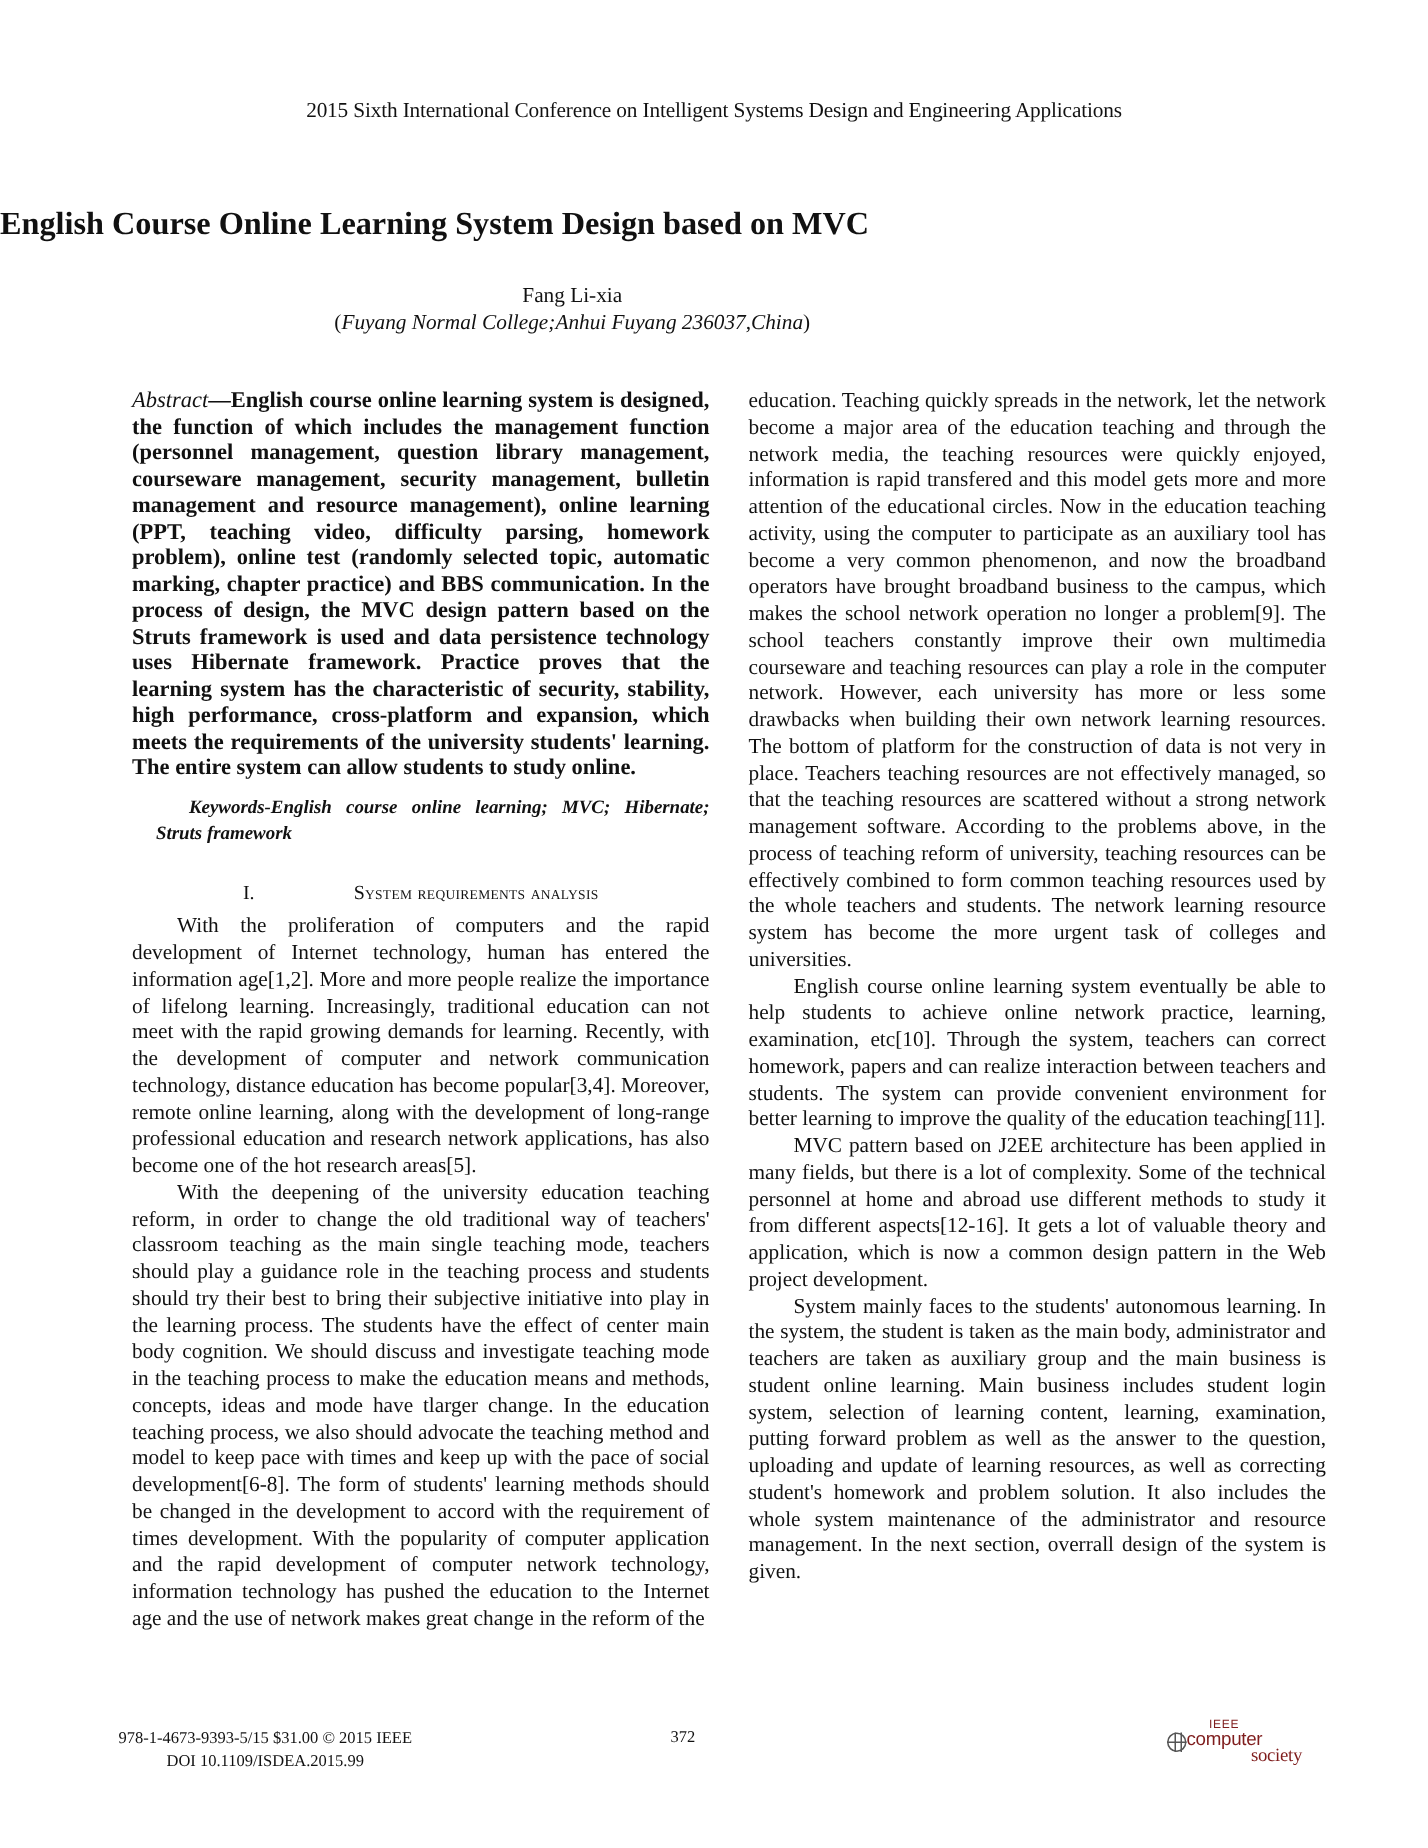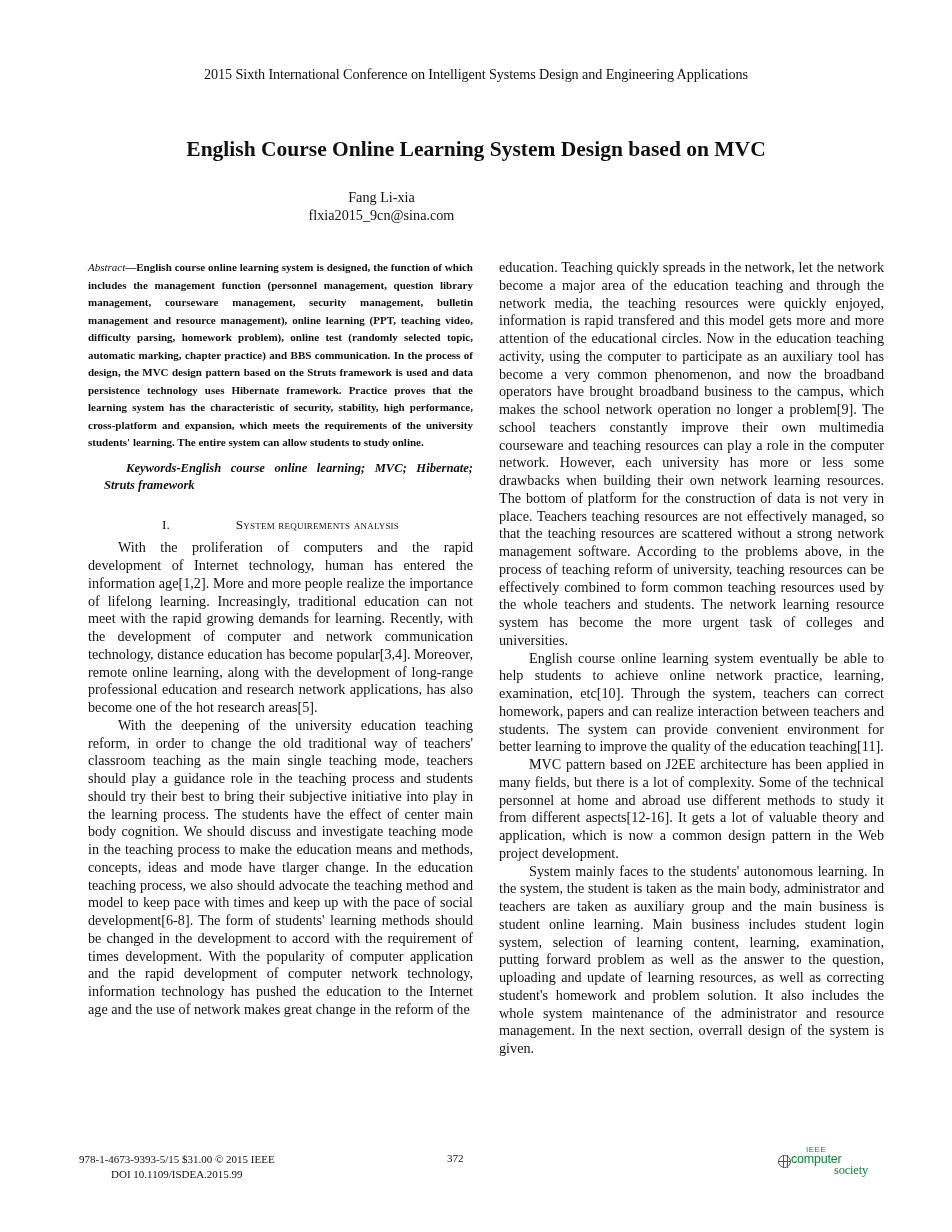--- a/index.html
+++ b/index.html
@@ -1,61 +1,61 @@
 <!DOCTYPE html>
 <html><head>
 <meta charset="utf-8">
 <style>
   html, body { margin: 0; padding: 0; background: #ffffff; }
   body { width: 952px; height: 1232px; position: relative; overflow: hidden;
          font-family: "Liberation Serif", "DejaVu Serif", serif; color: #111; }
   .conf { position: absolute; top: 66px; left: 0; width: 952px; text-align: center;
           font-size: 14.2px; letter-spacing: -0.1px; }
-  .title { position: absolute; top: 137px; left: 0; width: 952px; text-align: center;
+  .title { position: absolute; top: 137px; left: 0; width: 952px; text-align: left;
            font-size: 21.5px; font-weight: bold; }
   .author { position: absolute; top: 188px; left: 0; width: 763px; text-align: center;
             font-size: 14.2px; line-height: 18px; }
   .author .aff i { font-style: italic; }
   .col { position: absolute; width: 385px; text-align: justify; font-size: 14.2px;
          line-height: 17.75px; }
   .col-left { left: 88px; top: 259px; }
   .col-right { left: 499px; top: 259px; }
-  .abstract { font-weight: bold; font-size: 11px; line-height: 17.5px; margin: 0; }
+  .abstract { font-weight: bold; font-size: 15px; line-height: 17.5px; margin: 0; }
   .abstract .lead { font-style: italic; font-weight: normal; }
   .keywords { font-weight: bold; font-style: italic; font-size: 12.6px; line-height: 17.5px;
               margin: 8px 0 0 16px; text-indent: 22px; }
   .section-head { text-align: center; margin: 21px 0 6px 0; font-size: 13.3px; }
   .section-head .num { margin-right: 38px; }
   .section-head .cap { font-variant: small-caps; letter-spacing: 0.2px; margin-left: 28px; }
   p.body { margin: 0; text-indent: 30px; }
   p.body.noindent { text-indent: 0; }
   .footer-left { position: absolute; top: 1152px; left: 79px; font-size: 11px; line-height: 15px; text-align: center; }
   .footer-page { position: absolute; top: 1152px; left: 447px; font-size: 11px; }
   .logo { position: absolute; top: 1145px; left: 778px; width: 90px; height: 34px;
-          font-family: "Liberation Sans", "DejaVu Sans", sans-serif; color: #15803d; }
+          font-family: "Liberation Sans", "DejaVu Sans", sans-serif; color: #7f1d1d; }
   .logo .ieee { position: absolute; left: 28px; top: 0; font-size: 8px; letter-spacing: 0.5px; }
   .logo .globe { position: absolute; left: 0; top: 10px; width: 11px; height: 11px;
                  border: 1px solid #555; border-radius: 50%; }
   .logo .globe::before { content: ""; position: absolute; left: 4px; top: -1px; width: 3px;
                  height: 13px; border-left: 1px solid #555; border-right: 1px solid #555; }
   .logo .globe::after { content: ""; position: absolute; left: -1px; top: 5px; width: 13px;
                  height: 0; border-top: 1px solid #555; }
   .logo .comp { position: absolute; left: 13px; top: 7px; font-size: 12.5px; letter-spacing: -0.2px; }
   .logo .soc { position: absolute; left: 56px; top: 18px; font-size: 12.5px; letter-spacing: -0.2px; font-family: Liberation Serif, serif; }
 </style>
 </head>
 <body>
 
 <div class="conf">2015 Sixth International Conference on Intelligent Systems Design and Engineering Applications</div>
 
 <div class="title">English Course Online Learning System Design based on MVC</div>
 
 <div class="author">
   <div>Fang Li-xia</div>
-  <div>flxia2015_9cn@sina.com</div>
+  <div class="aff"><span>(</span><i>Fuyang Normal College;Anhui Fuyang 236037,China</i><span>)</span></div>
 </div>
 
 <div class="col col-left">
   <p class="abstract"><span class="lead">Abstract</span><span>—</span><span>English course online learning system is designed, the function of which includes the management function (personnel management, question library management, courseware management, security management, bulletin management and resource management), online learning (PPT, teaching video, difficulty parsing, homework problem), online test (randomly selected topic, automatic marking, chapter practice) and BBS communication. In the process of design, the MVC design pattern based on the Struts framework is used and data persistence technology uses Hibernate framework. Practice proves that the learning system has the characteristic of security, stability, high performance, cross-platform and expansion, which meets the requirements of the university students' learning. The entire system can allow students to study online.</span></p>
   <p class="keywords">Keywords-English course online learning; MVC; Hibernate; Struts framework</p>
   <div class="section-head"><span class="num">I.</span><span class="cap">System requirements analysis</span></div>
   <p class="body">With the proliferation of computers and the rapid development of Internet technology, human has entered the information age[1,2]. More and more people realize the importance of lifelong learning. Increasingly, traditional education can not meet with the rapid growing demands for learning. Recently, with the development of computer and network communication technology, distance education has become popular[3,4]. Moreover, remote online learning, along with the development of long-range professional education and research network applications, has also become one of the hot research areas[5].</p>
   <p class="body">With the deepening of the university education teaching reform, in order to change the old traditional way of teachers' classroom teaching as the main single teaching mode, teachers should play a guidance role in the teaching process and students should try their best to bring their subjective initiative into play in the learning process. The students have the effect of center main body cognition. We should discuss and investigate teaching mode in the teaching process to make the education means and methods, concepts, ideas and mode have tlarger change. In the education teaching process, we also should advocate the teaching method and model to keep pace with times and keep up with the pace of social development[6-8]. The form of students' learning methods should be changed in the development to accord with the requirement of times development. With the popularity of computer application and the rapid development of computer network technology, information technology has pushed the education to the Internet age and the use of network makes great change in the reform of the</p>
 </div>
 

